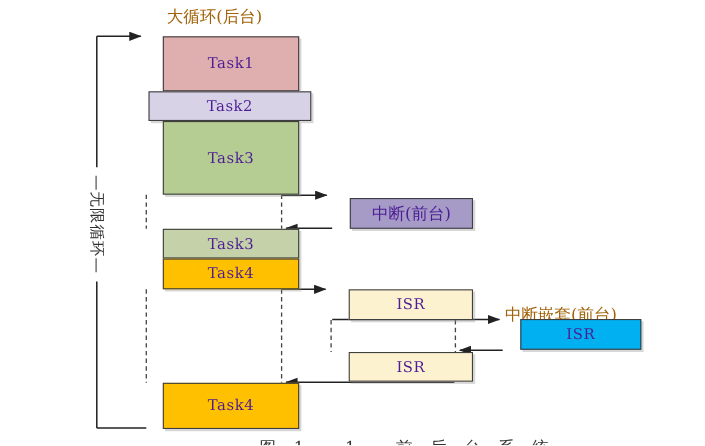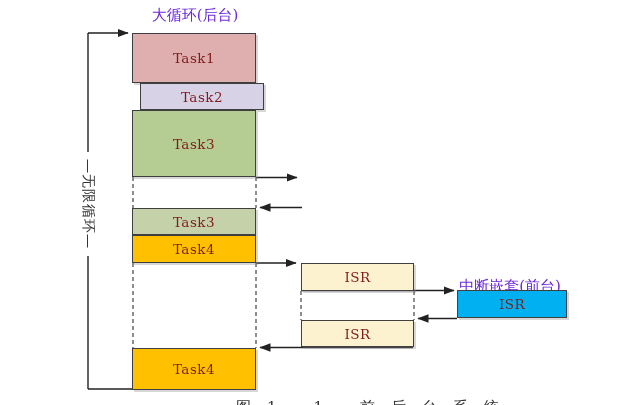--- a/index.html
+++ b/index.html
@@ -9,29 +9,30 @@
     background:#ffffff;
     font-family:"DejaVu Serif","Liberation Serif",serif;
     overflow:hidden;
   }
   .overlay{position:absolute;left:0;top:0;width:641px;height:405px;}
   .box{
     position:absolute;
     box-sizing:border-box;
     border:1.4px solid #3f3f3f;
     display:flex;align-items:center;justify-content:center;
-    color:#7f1d1d;
+    color:#4c1d95;
     font-size:13.5px;
     letter-spacing:0.5px;
     box-shadow:2px 2px 0 rgba(140,140,140,0.35);
+    margin-left:16px;
   }
   .box.cn{font-size:15px;letter-spacing:0;}
   .caption-title{
     position:absolute;
-    color:#6d28d9;
+    color:#a16207;
     font-size:15px;
     text-align:center;
     white-space:nowrap;
   }
   .loop-label{
     position:absolute;
     left:88px;top:204px;
     transform:translate(-50%,-50%) rotate(90deg);
     transform-origin:center;
     white-space:nowrap;
@@ -85,30 +86,31 @@
   </svg>
 
   <div class="caption-title" style="left:133px;top:6px;width:124px;">大循环(后台)</div>
 
   <div class="loop-label">—无限循环—</div>
 
   <div class="caption-title" style="left:440px;top:261px;width:140px;margin-top:16px;">中断嵌套(前台)</div>
 
   <div class="box" style="left: 132px; top: 33px; width: 124px; height: 50px; background: rgb(223, 174, 174);">Task1</div>
 
-  <div class="box" style="left: 140px; top: 83px; width: 124px; height: 27px; background: rgb(216, 210, 231);">Task2</div>
+  <div class="box" style="left: 119px; top: 83px; width: 148px; height: 27px; background: rgb(216, 210, 231);">Task2</div>
 
   <div class="box" style="left: 132px; top: 110px; width: 124px; height: 67px; background: rgb(181, 205, 146);">Task3</div>
 
   <div class="box" style="left: 132px; top: 208px; width: 124px; height: 27px; background: rgb(196, 209, 169);">Task3</div>
 
   <div class="box" style="left: 132px; top: 235px; width: 124px; height: 28px; background: rgb(255, 192, 0);">Task4</div>
 
   <div class="box" style="left: 132px; top: 348px; width: 124px; height: 42px; background: rgb(255, 192, 0);">Task4</div>
 
+  <div class="box cn" style="left: 302px; top: 180px; width: 112px; height: 28px; background: rgb(166, 154, 198);">中断(前台)</div>
 
   <div class="box" style="left: 301px; top: 263px; width: 113px; height: 28px; background: rgb(253, 242, 208);">ISR</div>
 
   <div class="box" style="left: 301px; top: 320px; width: 113px; height: 27px; background: rgb(253, 242, 208);">ISR</div>
 
   <div class="box" style="left: 457px; top: 290px; width: 110px; height: 28px; background: rgb(0, 176, 240);">ISR</div>
 
   <div class="caption-cropped">图1-1 前后台系统</div>
 
 </div>

